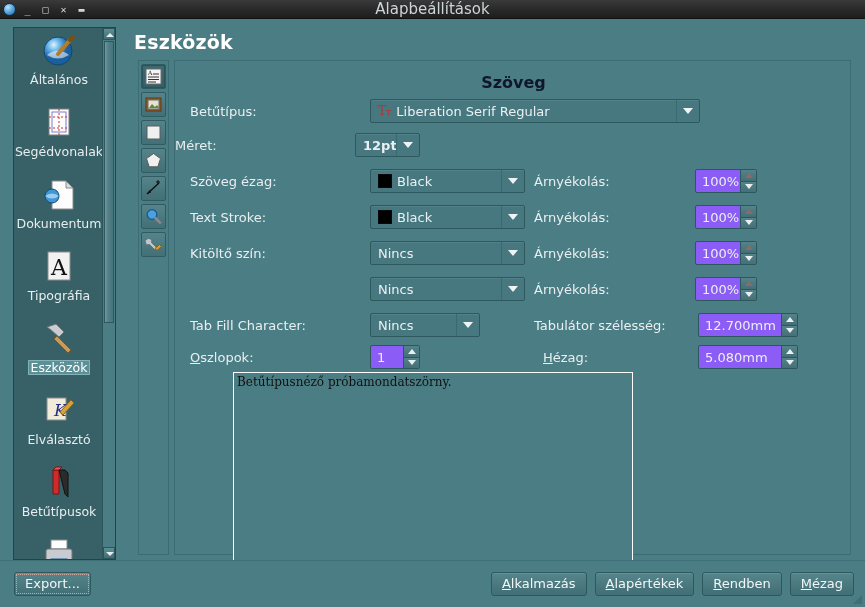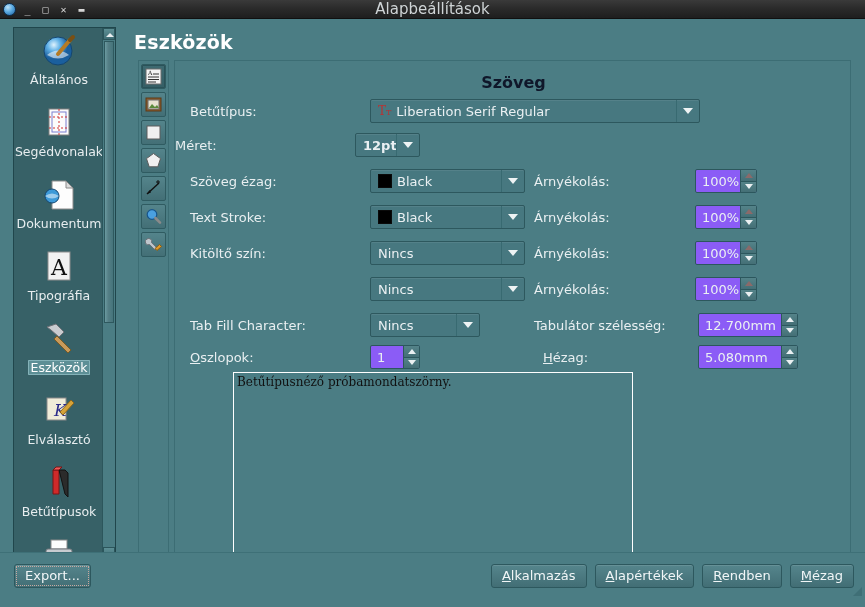--- a/index.html
+++ b/index.html
@@ -122,21 +122,21 @@
 
   
   .preview{
     position:absolute;left:15px;top:311px;width:400px;height:202px;
     background:#4b7d84;border:1px solid #ffffff;box-sizing:border-box;
     padding:2px 3px;overflow:hidden;margin-left:43px;
   }
   .preview-text{color:#111;font-size:12px;font-family:"DejaVu Serif","Liberation Serif",serif;line-height:14px;}
 
   
-  .bottom{position:absolute;left:0;bottom:8px;width:865px;height:47px;background:#4b7d84;border-top:1px solid #3e7077;box-sizing:border-box;}
+  .bottom{position:absolute;left:0;bottom:0;width:865px;height:47px;background:#4b7d84;border-top:1px solid #3e7077;box-sizing:border-box;}
   .btn{
     height:24px;padding:0 10px;background:linear-gradient(180deg,#55858c,#426e75);
     border:1px solid #2d585e;border-radius:3px;box-sizing:border-box;
     color:#f1f6f7;font-size:13px;line-height:22px;cursor:default;white-space:nowrap;
     box-shadow:0 1px 0 rgba(255,255,255,.10) inset;
   }
   .btn u{text-decoration:underline;}
   .btn.focus{outline:1px dotted #c9a9a0;outline-offset:-3px;}
   .btnrow{position:absolute;right:11px;top:11px;display:flex;gap:8px;}
   .exportbtn{position:absolute;left:14px;top:11px;}

